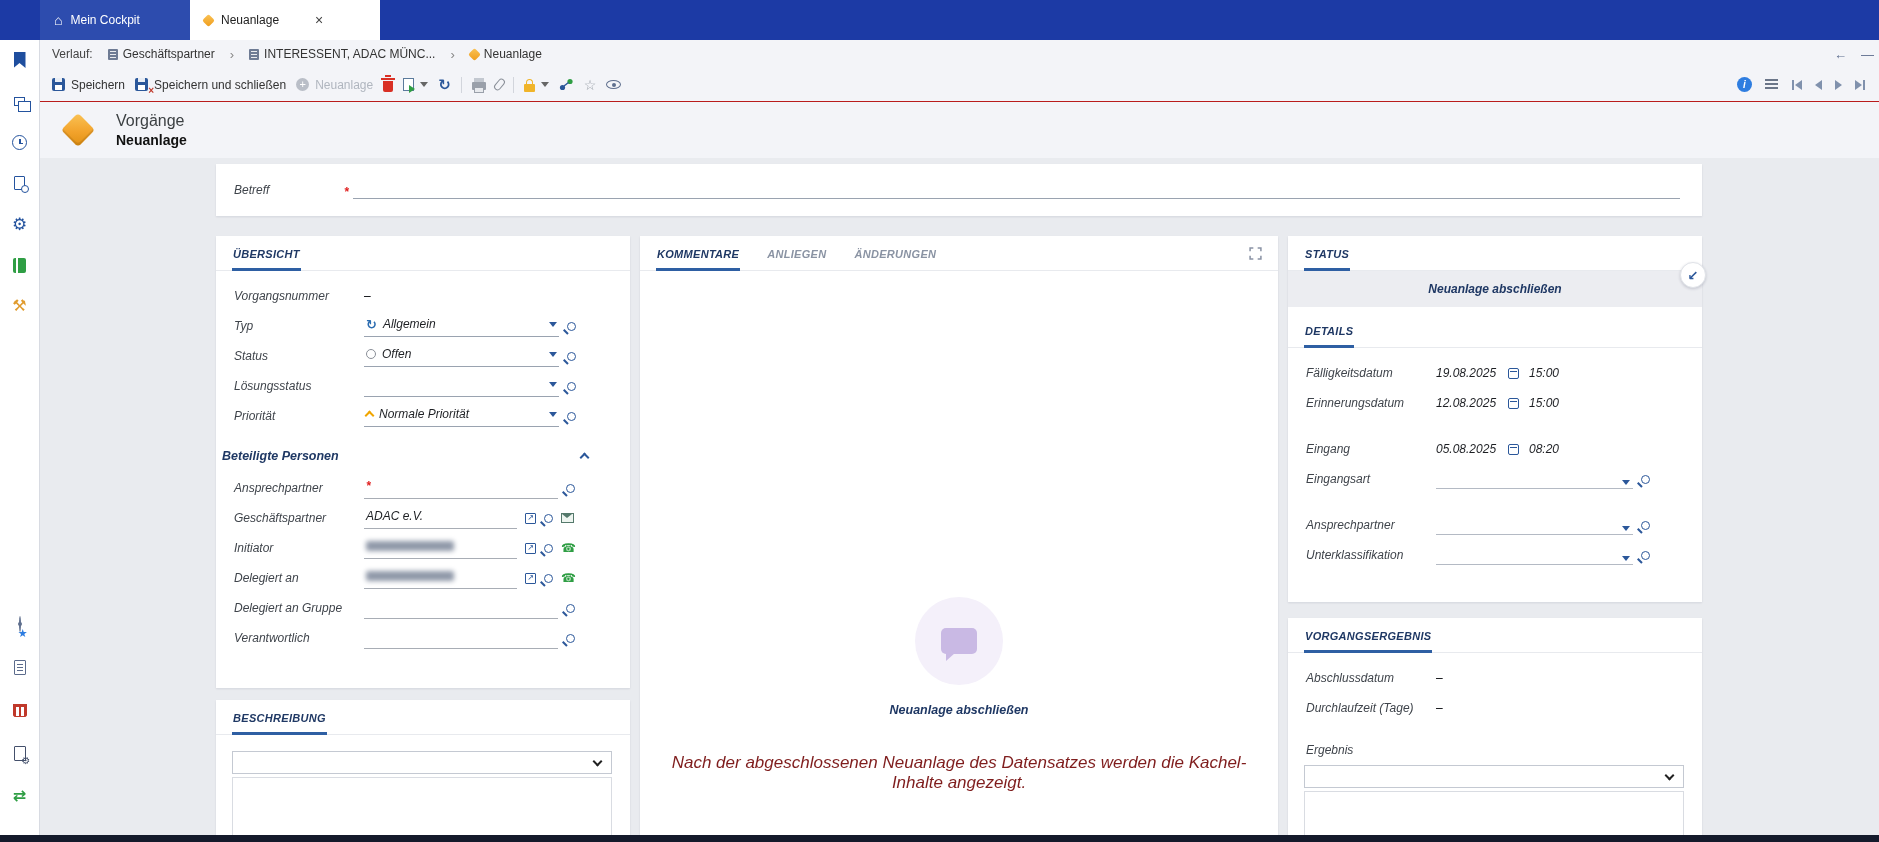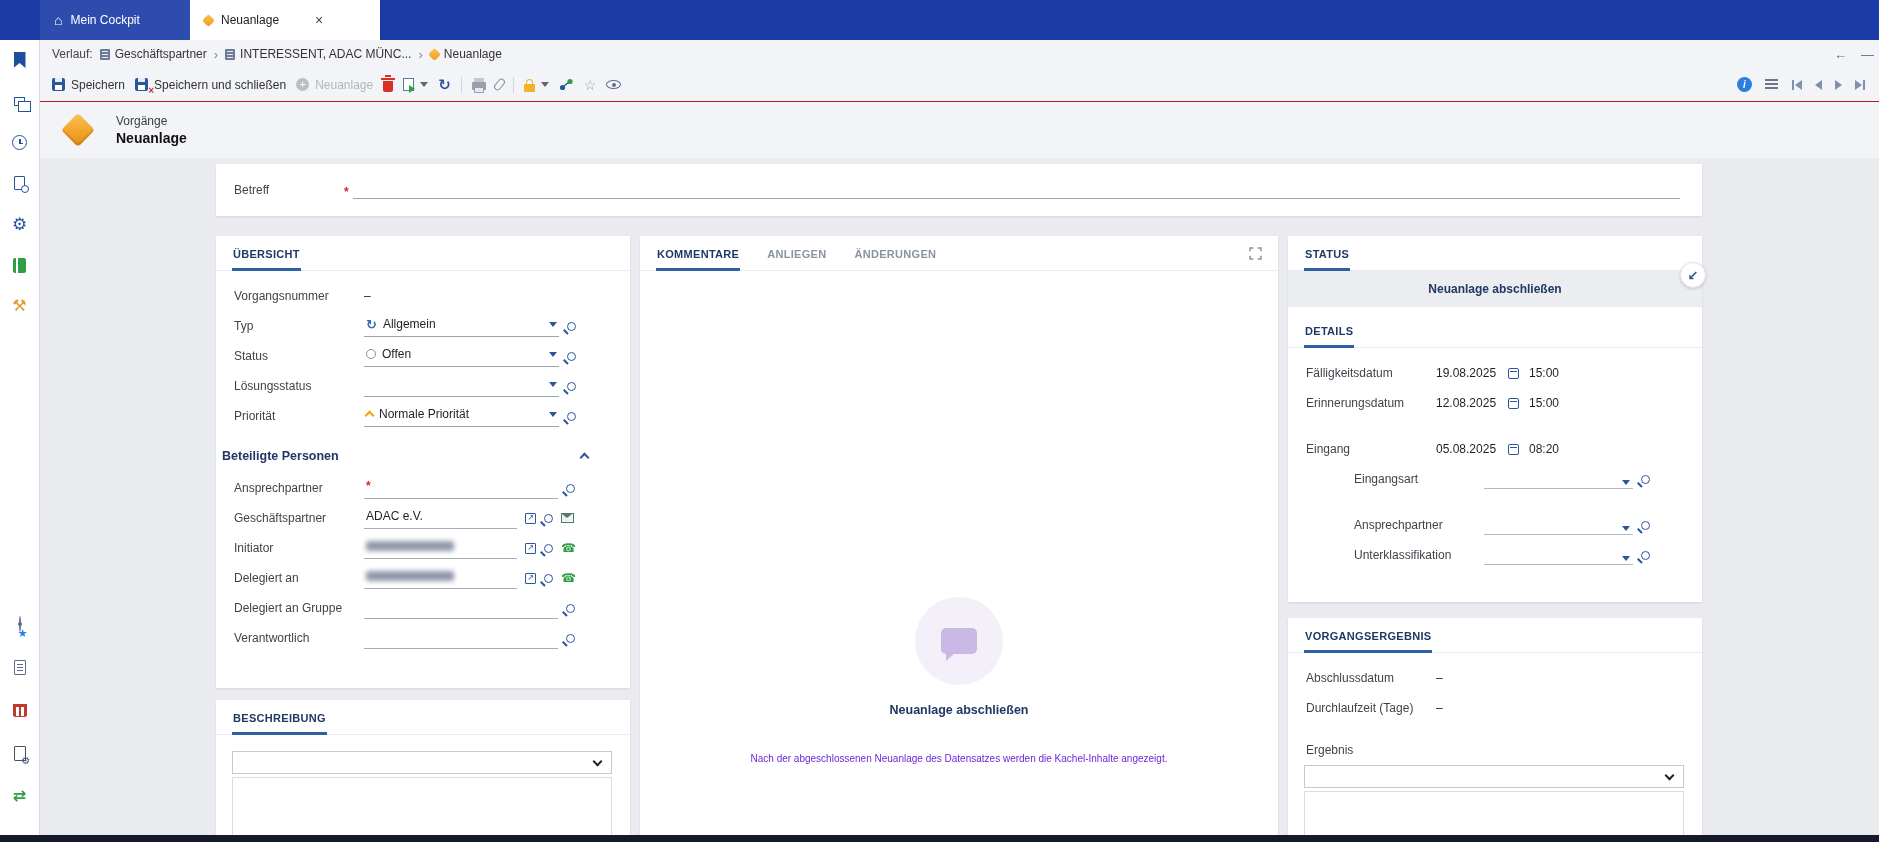--- a/index.html
+++ b/index.html
@@ -45,21 +45,21 @@
   .ic-redcal{position:relative;width:14px;height:13px;border:1.5px solid #c0392b;border-radius:2px;background:
       repeating-linear-gradient(90deg,#c0392b 0 2px,#fff 2px 5px);}
   .ic-redcal::before{content:"";position:absolute;top:-1px;left:-1px;right:-1px;height:3px;background:#c0392b;}
   .ic-docgear{position:relative;width:12px;height:15px;border:1.5px solid #44506b;border-radius:1px;background:#fff;}
   .docgear-badge{position:absolute;right:-6px;bottom:-6px;font-size:10px;color:#44506b;line-height:1;}
   .glyph-sync{color:#2f9e44;font-size:16px;font-weight:bold;line-height:1;}
 
   .content-col{flex:1;display:flex;flex-direction:column;min-width:0;}
 
   
-  .crumbbar{height:28px;background:#f3f4f8;display:flex;align-items:center;gap:7px;padding:0 5px 0 12px;}
+  .crumbbar{height:28px;background:#f3f4f8;display:flex;align-items:center;gap:15px;padding:0 5px 0 12px;}
   .crumb-prefix{color:#444;}
   .crumb{display:flex;align-items:center;gap:5px;color:#333;}
   .crumb-sep{color:#888;font-size:13px;line-height:1;}
   .bld{position:relative;width:10px;height:11px;background:#6e7b94;border-radius:1px;}
   .bld::after{content:"";position:absolute;left:2px;top:2px;right:2px;bottom:2px;
       background:repeating-linear-gradient(#fff 0 1px,transparent 1px 3px);opacity:.85;}
   .diamond-xs{width:9px;height:9px;transform:rotate(45deg);background:linear-gradient(135deg,#fac356,#ef9c1b);border-radius:2px;}
   .crumb-right{margin-left:auto;display:flex;align-items:center;gap:14px;color:#5b6b8c;font-size:13px;}
 
   
@@ -97,25 +97,25 @@
   .tri{width:0;height:0;border-top:5px solid transparent;border-bottom:5px solid transparent;}
   .tri.left{border-right:7px solid #8091ad;}
   .tri.right{border-left:7px solid #8091ad;}
   .nbar{width:2px;height:10px;background:#8091ad;}
 
   
   .pageheader{height:56px;background:#f3f4f8;display:flex;align-items:center;gap:20px;padding-left:20px;}
   .diamond-lg{width:24px;height:24px;transform:rotate(45deg);background:linear-gradient(135deg,#fac356 0%,#f2a32c 55%,#e08f12 100%);
               border-radius:4px;box-shadow:inset -2px -2px 0 rgba(0,0,0,.10);margin:0 6px;}
   .ph-text{display:flex;flex-direction:column;gap:2px;}
-  .ph-cat{font-size:12px;color:#3c4043;}
+  .ph-cat{font-size:16px;color:#3c4043;}
   .ph-title{font-size:14px;font-weight:bold;color:#111;}
 
   
-  .content{flex:1;position:relative;background:#e9ebef;overflow:hidden;}
+  .content{flex:1;position:relative;background:#e9ebef;overflow:hidden;font-style:italic;}
   .card{position:absolute;background:#fff;box-shadow:0 1px 2px rgba(20,30,60,.10);}
 
   .panel-tabs{display:flex;gap:26px;padding:0 16px;border-bottom:1px solid #e8eaee;}
   .panel-tab{padding:12px 1px 8px;font-size:11px;font-weight:bold;letter-spacing:.3px;color:#8a93a3;white-space:nowrap;}
   .panel-tab.active{color:#1f3864;border-bottom:3px solid #2e5fa3;margin-bottom:-1px;}
   .panel-tabs .spacer{flex:1;}
 
   .frow{display:flex;align-items:center;height:30px;padding:0 20px 0 18px;}
   .flabel{width:130px;flex:none;color:#3f444b;}
   .fstatic{color:#1d1f23;}
@@ -147,33 +147,33 @@
   .betreff-row{display:flex;align-items:flex-end;padding:15px 22px 15px 18px;}
   .betreff-label{width:110px;color:#3f444b;padding-bottom:2px;}
   .betreff-input{flex:1;border-bottom:1px solid #9aa3b0;height:20px;display:flex;align-items:flex-end;}
 
   
   .empty-state{display:flex;flex-direction:column;align-items:center;}
   .bubble-circle{width:88px;height:88px;border-radius:50%;background:#f4f0fa;display:flex;align-items:center;justify-content:center;margin-top:326px;}
   .bubble{position:relative;width:36px;height:26px;background:#c9b9e4;border-radius:5px;}
   .bubble::after{content:"";position:absolute;left:5px;bottom:-7px;width:0;height:0;border-top:8px solid #c9b9e4;border-right:9px solid transparent;}
   .empty-title{margin-top:18px;font-size:12.5px;font-weight:bold;color:#1f3864;}
-  .empty-text{margin-top:36px;font-size:10px;color:#6d28d9;text-align:center;padding:0 30px;}
+  .empty-text{margin-top:36px;font-size:17px;color:#7f1d1d;text-align:center;padding:0 30px;}
   .expand-ic{align-self:center;margin-left:auto;display:inline-flex;}
 
   
   .action-strip{height:36px;background:#ecedf1;display:flex;align-items:center;justify-content:center;
                 font-weight:bold;color:#1f3864;font-size:12px;}
   .gap16{height:16px;}
   .dval{width:72px;color:#1d1f23;}
   .dval.time{width:auto;margin-left:10px;}
   .cal-ic{position:relative;width:11px;height:11px;border:1.4px solid #2b579a;border-radius:2px;display:inline-block;flex:none;}
   .cal-ic::before{content:"";position:absolute;left:1px;right:1px;top:2px;height:1.4px;background:#2b579a;}
   .dd-input{flex:1;display:flex;justify-content:flex-end;align-items:flex-end;border-bottom:1px solid #b4bac4;height:20px;padding:0 3px 3px 0;}
-  .frow.right-pad{padding-right:52px;margin-left:48px;}
+  .frow.right-pad{padding-right:52px;}
 
   .select-box{margin:16px 18px 0 16px;height:23px;border:1px solid #c4c9d2;background:#fff;display:flex;align-items:center;justify-content:flex-end;padding-right:10px;}
   .chev-bold{width:7px;height:7px;border-right:2px solid #222;border-bottom:2px solid #222;transform:rotate(45deg);margin-top:-3px;}
   .text-box{margin:3px 18px 0 16px;border:1px solid #d9dce2;background:#fff;}
 
   .collapse-fab{position:absolute;width:26px;height:26px;border-radius:50%;background:#fff;border:1px solid #e0e3e8;
                 box-shadow:0 1px 3px rgba(20,30,60,.18);display:flex;align-items:center;justify-content:center;
                 color:#2b579a;font-size:13px;font-weight:bold;z-index:5;}
 
   .bottombar{position:absolute;left:0;right:0;bottom:0;height:7px;background:#141a2b;z-index:9;}

